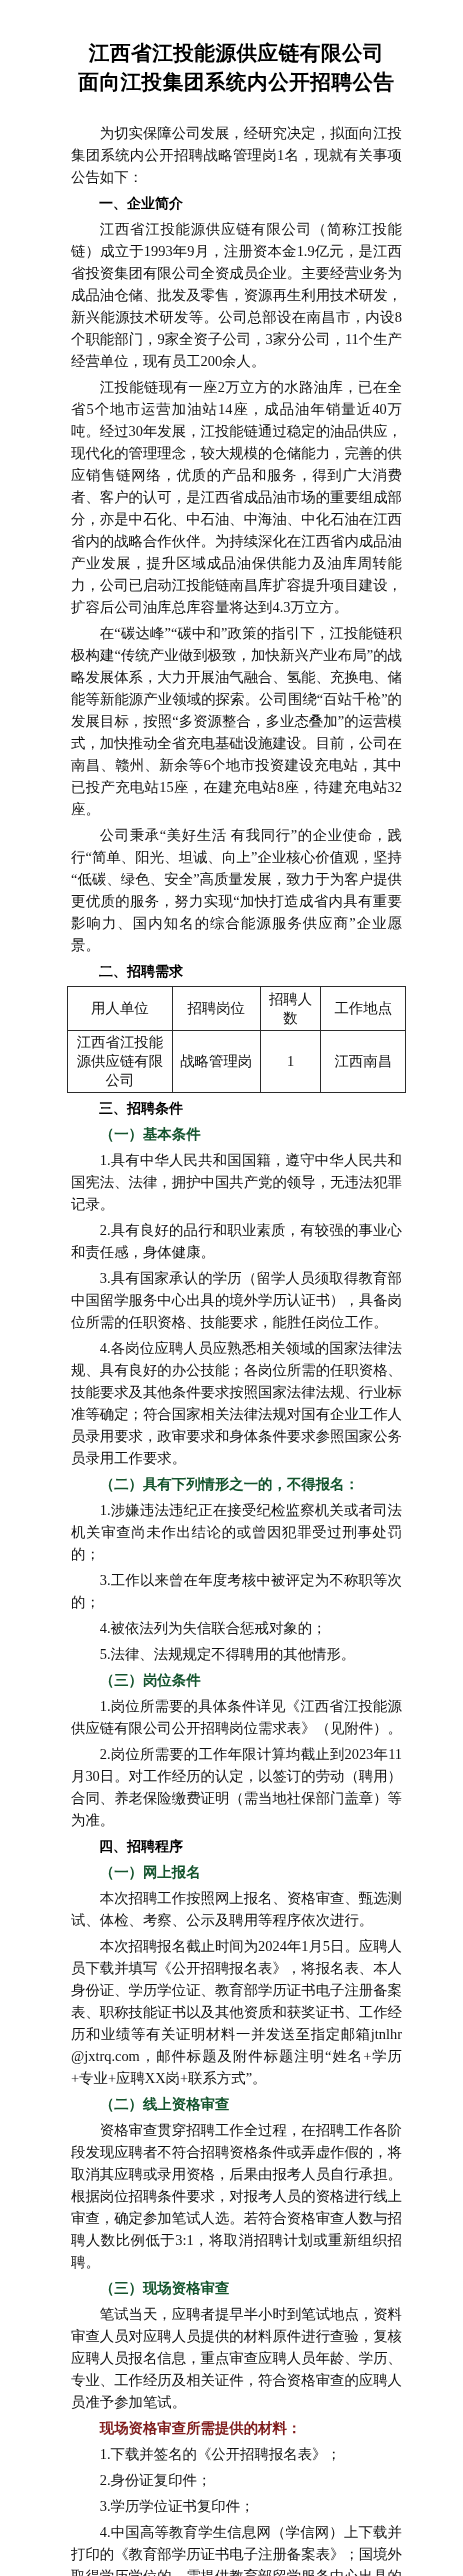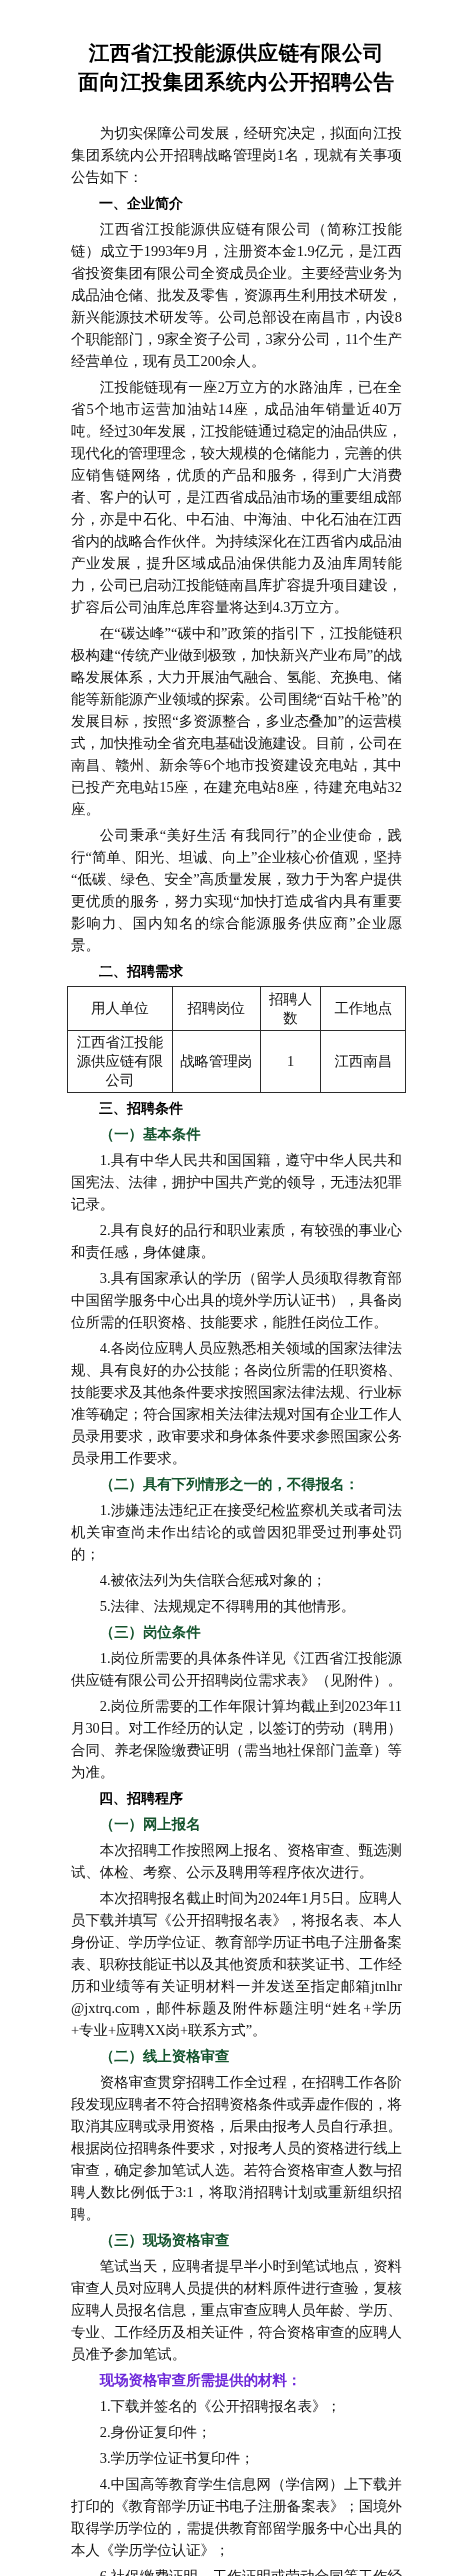--- a/index.html
+++ b/index.html
@@ -39,21 +39,21 @@
     font-weight: 700;
     font-size: 14px;
     color: #000000;
   }
   .blk.h2 {
     font-weight: 700;
     color: #14532d;
   }
   .blk.pbold {
     font-weight: 700;
-    color: #6d28d9;
+    color: #7f1d1d;
   }
   table.req-table {
     width: 100%;
     border-collapse: collapse;
     table-layout: fixed;
     margin: 3.1px 0 4.1px 0;
   }
   table.req-table th, table.req-table td {
     border: 1px solid #2b2b2b;
     text-align: center;
@@ -107,20 +107,21 @@
         </tbody>
       </table>
       <div class="blk h1">三、招聘条件</div>
       <div class="blk h2">（一）基本条件</div>
       <div class="blk p">1.具有中华人民共和国国籍，遵守中华人民共和国宪法、法律，拥护中国共产党的领导，无违法犯罪记录。</div>
       <div class="blk p">2.具有良好的品行和职业素质，有较强的事业心和责任感，身体健康。</div>
       <div class="blk p">3.具有国家承认的学历（留学人员须取得教育部中国留学服务中心出具的境外学历认证书），具备岗位所需的任职资格、技能要求，能胜任岗位工作。</div>
       <div class="blk p">4.各岗位应聘人员应熟悉相关领域的国家法律法规、具有良好的办公技能；各岗位所需的任职资格、技能要求及其他条件要求按照国家法律法规、行业标准等确定；符合国家相关法律法规对国有企业工作人员录用要求，政审要求和身体条件要求参照国家公务员录用工作要求。</div>
       <div class="blk h2">（二）具有下列情形之一的，不得报名：</div>
       <div class="blk p">1.涉嫌违法违纪正在接受纪检监察机关或者司法机关审查尚未作出结论的或曾因犯罪受过刑事处罚的；</div>
+      <div class="blk p">3.工作以来曾在年度考核中被评定为不称职等次的；</div>
       <div class="blk p">4.被依法列为失信联合惩戒对象的；</div>
       <div class="blk p">5.法律、法规规定不得聘用的其他情形。</div>
       <div class="blk h2">（三）岗位条件</div>
       <div class="blk p">1.岗位所需要的具体条件详见《江西省江投能源供应链有限公司公开招聘岗位需求表》（见附件）。</div>
       <div class="blk p">2.岗位所需要的工作年限计算均截止到2023年11月30日。对工作经历的认定，以签订的劳动（聘用）合同、养老保险缴费证明（需当地社保部门盖章）等为准。</div>
       <div class="blk h1">四、招聘程序</div>
       <div class="blk h2">（一）网上报名</div>
       <div class="blk p">本次招聘工作按照网上报名、资格审查、甄选测试、体检、考察、公示及聘用等程序依次进行。</div>
       <div class="blk p">本次招聘报名截止时间为2024年1月5日。应聘人员下载并填写《公开招聘报名表》，将报名表、本人身份证、学历学位证、教育部学历证书电子注册备案表、职称技能证书以及其他资质和获奖证书、工作经历和业绩等有关证明材料一并发送至指定邮箱jtnlhr@jxtrq.com，邮件标题及附件标题注明“姓名+学历+专业+应聘XX岗+联系方式”。</div>
       <div class="blk h2">（二）线上资格审查</div>

